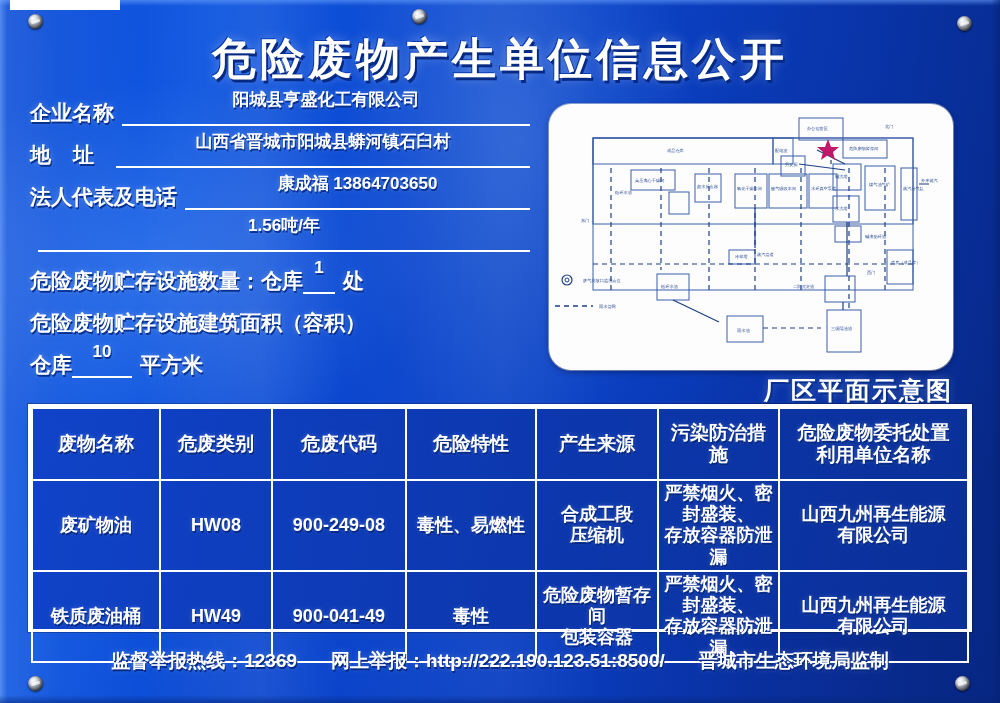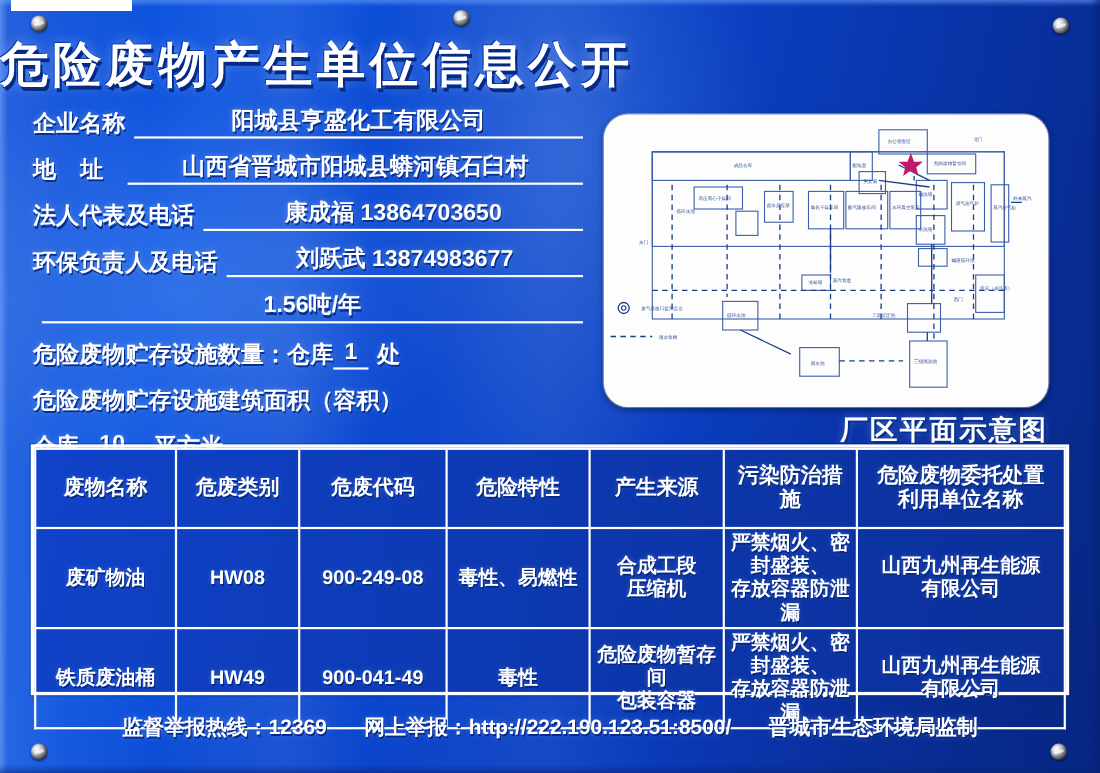--- a/index.html
+++ b/index.html
@@ -48,37 +48,37 @@
     background:radial-gradient(circle at 34% 30%, #ffffff 0%, #d9dde4 24%, #8c9099 48%, #3a3d45 74%, #14161b 100%);
     box-shadow:0 1px 2px rgba(0,0,0,.6), inset 0 0 2px rgba(0,0,0,.5);
   }
   .bolt::after{
     content:""; position:absolute; left:3px; top:6px; width:9px; height:3px;
     background:rgba(255,255,255,.65); border-radius:1px; transform:rotate(-16deg);
   }
 
   
   #title{
-    position:absolute; left:0; right:0; top:30px; text-align:left;
+    position:absolute; left:0; right:0; top:30px; text-align:center;
     font-size:44px; font-weight:bold; color:#ffffff; letter-spacing:4px;
     text-shadow: 2px 3px 0 #062a84, -1px -1px 0 #0a3bb0, 0 0 12px rgba(255,255,255,.35);
     font-family: Liberation Mono, monospace;
   }
 
   
   #info{ position:absolute; left:30px; top:96px; width:500px; color:#fff; }
   .row{ display:flex; align-items:flex-end; margin-bottom:12px; height:30px; }
   .lbl{
     font-size:21px; font-weight:bold; white-space:nowrap; line-height:26px;
     text-shadow:1px 2px 0 #07308f, 0 0 6px rgba(255,255,255,.25);
   }
   .lbl.sp{ letter-spacing:22px; }
   .fill{
     flex:1; border-bottom:2px solid #ffffff; text-align:center;
-    font-size:21px; font-weight:bold; line-height:26px; padding-bottom:1px;
+    font-size:17px; font-weight:bold; line-height:26px; padding-bottom:11px;
     text-shadow:1px 2px 0 #07308f, 0 0 6px rgba(255,255,255,.25);
   }
   .fill.sm{ flex:none; width:32px; }
   .gap{ width:8px; }
   .plain{ font-size:21px; font-weight:bold; line-height:26px;
     text-shadow:1px 2px 0 #07308f, 0 0 6px rgba(255,255,255,.25);margin-top:36px; }
 
   
   #diagram{
     position:absolute; left:549px; top:104px; width:404px; height:266px;
@@ -151,25 +151,20 @@
       <div class="lbl sp">地址</div>
       <div class="fill">山西省晋城市阳城县蟒河镇石臼村</div>
     </div>
 
     <div class="row">
       <div class="lbl">法人代表及电话</div>
       <div class="gap"></div>
       <div class="fill">康成福 13864703650</div>
     </div>
 
-    <div class="row">
-      <div class="lbl">环保负责人及电话</div>
-      <div class="gap"></div>
-      <div class="fill">刘跃武 13874983677</div>
-    </div>
 
     <div class="row">
       <div class="gap"></div>
       <div class="fill">1.56吨/年</div>
     </div>
 
     <div class="row">
       <div class="plain">危险废物贮存设施数量：仓库</div>
       <div class="fill sm">1</div>
       <div class="gap"></div>

